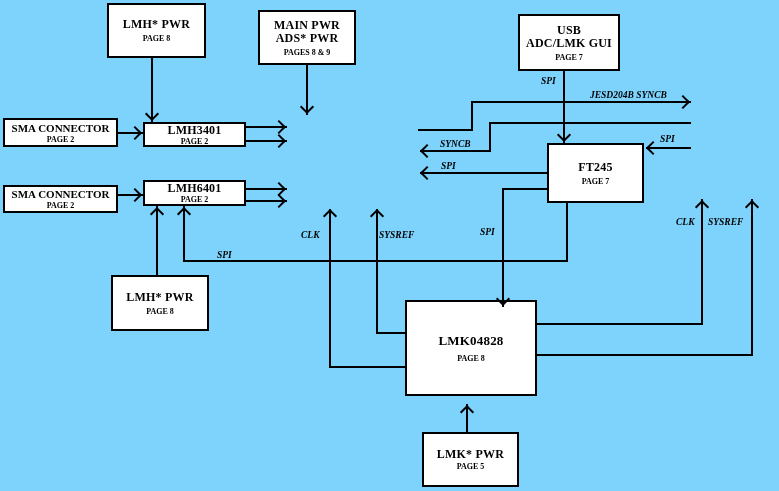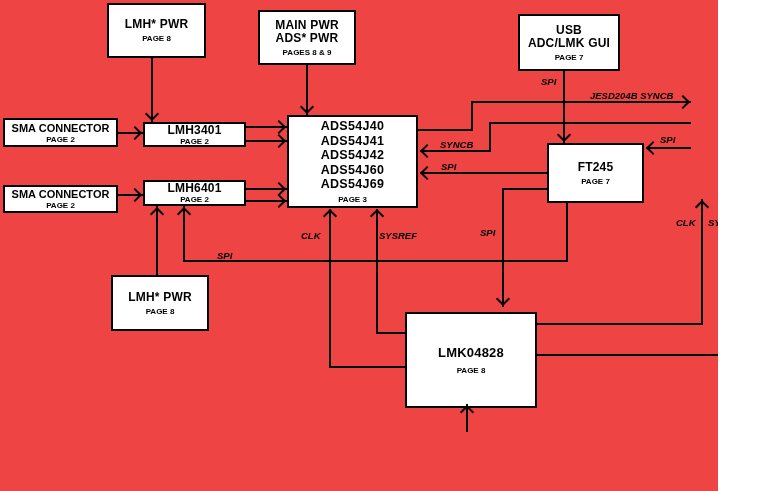--- a/index.html
+++ b/index.html
@@ -1,17 +1,17 @@
 <!DOCTYPE html>
 <html><head>
 <meta charset="utf-8">
 <style>
   html,body{margin:0;padding:0;background:#ffffff}
-  #stage{position:relative;width:718px;height:491px;background:#ef4444;
-         font-family:Liberation Sans, sans-serif;overflow:hidden}
+  #stage{position:relative;width:779px;height:491px;background:#7dd3fc;
+         font-family:Liberation Serif, serif;overflow:hidden}
   .box{position:absolute;border:2.5px solid #000;background:#fff;box-sizing:border-box;
        display:flex;flex-direction:column;align-items:center;justify-content:center;
        text-align:center;color:#000}
   .bt{font-weight:bold;font-size:12px;line-height:13px;letter-spacing:.2px;white-space:nowrap}
   .bt-sm{font-weight:bold;font-size:11px;line-height:12px;white-space:nowrap}
   .bp{font-weight:bold;font-size:8px;line-height:9px;margin-top:3px;white-space:nowrap}
   .bp0{margin-top:1px}
   .ads-line{font-weight:bold;font-size:12.5px;line-height:14.5px;letter-spacing:.3px;white-space:nowrap}
   .sig{position:absolute;font-weight:bold;font-style:italic;font-size:9.5px;
        line-height:11px;color:#000;white-space:nowrap}
@@ -58,45 +58,41 @@
   <div class="box" style="left:3px;top:185px;width:115px;height:28px">
     <div class="bt-sm">SMA CONNECTOR</div>
     <div class="bp bp0">PAGE 2</div>
   </div>
 
   <div class="box" style="left:143px;top:180px;width:103px;height:26px">
     <div class="bt">LMH6401</div>
     <div class="bp bp0" style="margin-top:0">PAGE 2</div>
   </div>
 
-  <div class="box" style="left:287px;top:115px;width:131px;height:93px">
-    <div class="ads-line">ADS54J40</div>
-    <div class="ads-line">ADS54J41</div>
-    <div class="ads-line">ADS54J42</div>
-    <div class="ads-line">ADS54J60</div>
-    <div class="ads-line">ADS54J69</div>
-    <div class="bp">PAGE 3</div>
-  </div>
 
   <div class="box" style="left:547px;top:143px;width:97px;height:60px">
     <div class="bt">FT245</div>
     <div class="bp">PAGE 7</div>
   </div>
 
 
   <div class="box" style="left:111px;top:275px;width:98px;height:56px">
     <div class="bt">LMH* PWR</div>
     <div class="bp">PAGE 8</div>
   </div>
 
-  <div class="box" style="left:405px;top:312px;width:132px;height:96px">
+  <div class="box" style="left:405px;top:300px;width:132px;height:96px">
     <div class="bt" style="font-size:13px">LMK04828</div>
     <div class="bp" style="margin-top:7px">PAGE 8</div>
   </div>
 
+  <div class="box" style="left:422px;top:432px;width:97px;height:55px">
+    <div class="bt">LMK* PWR</div>
+    <div class="bp bp0">PAGE 5</div>
+  </div>
 
   <div class="sig" style="left:541px;top:76px">SPI</div>
   <div class="sig" style="left:590px;top:90px">JESD204B SYNCB</div>
   <div class="sig" style="left:440px;top:139px">SYNCB</div>
   <div class="sig" style="left:660px;top:134px">SPI</div>
   <div class="sig" style="left:441px;top:161px">SPI</div>
   <div class="sig" style="left:480px;top:227px">SPI</div>
   <div class="sig" style="left:217px;top:250px">SPI</div>
   <div class="sig" style="left:301px;top:230px">CLK</div>
   <div class="sig" style="left:379px;top:230px">SYSREF</div>

